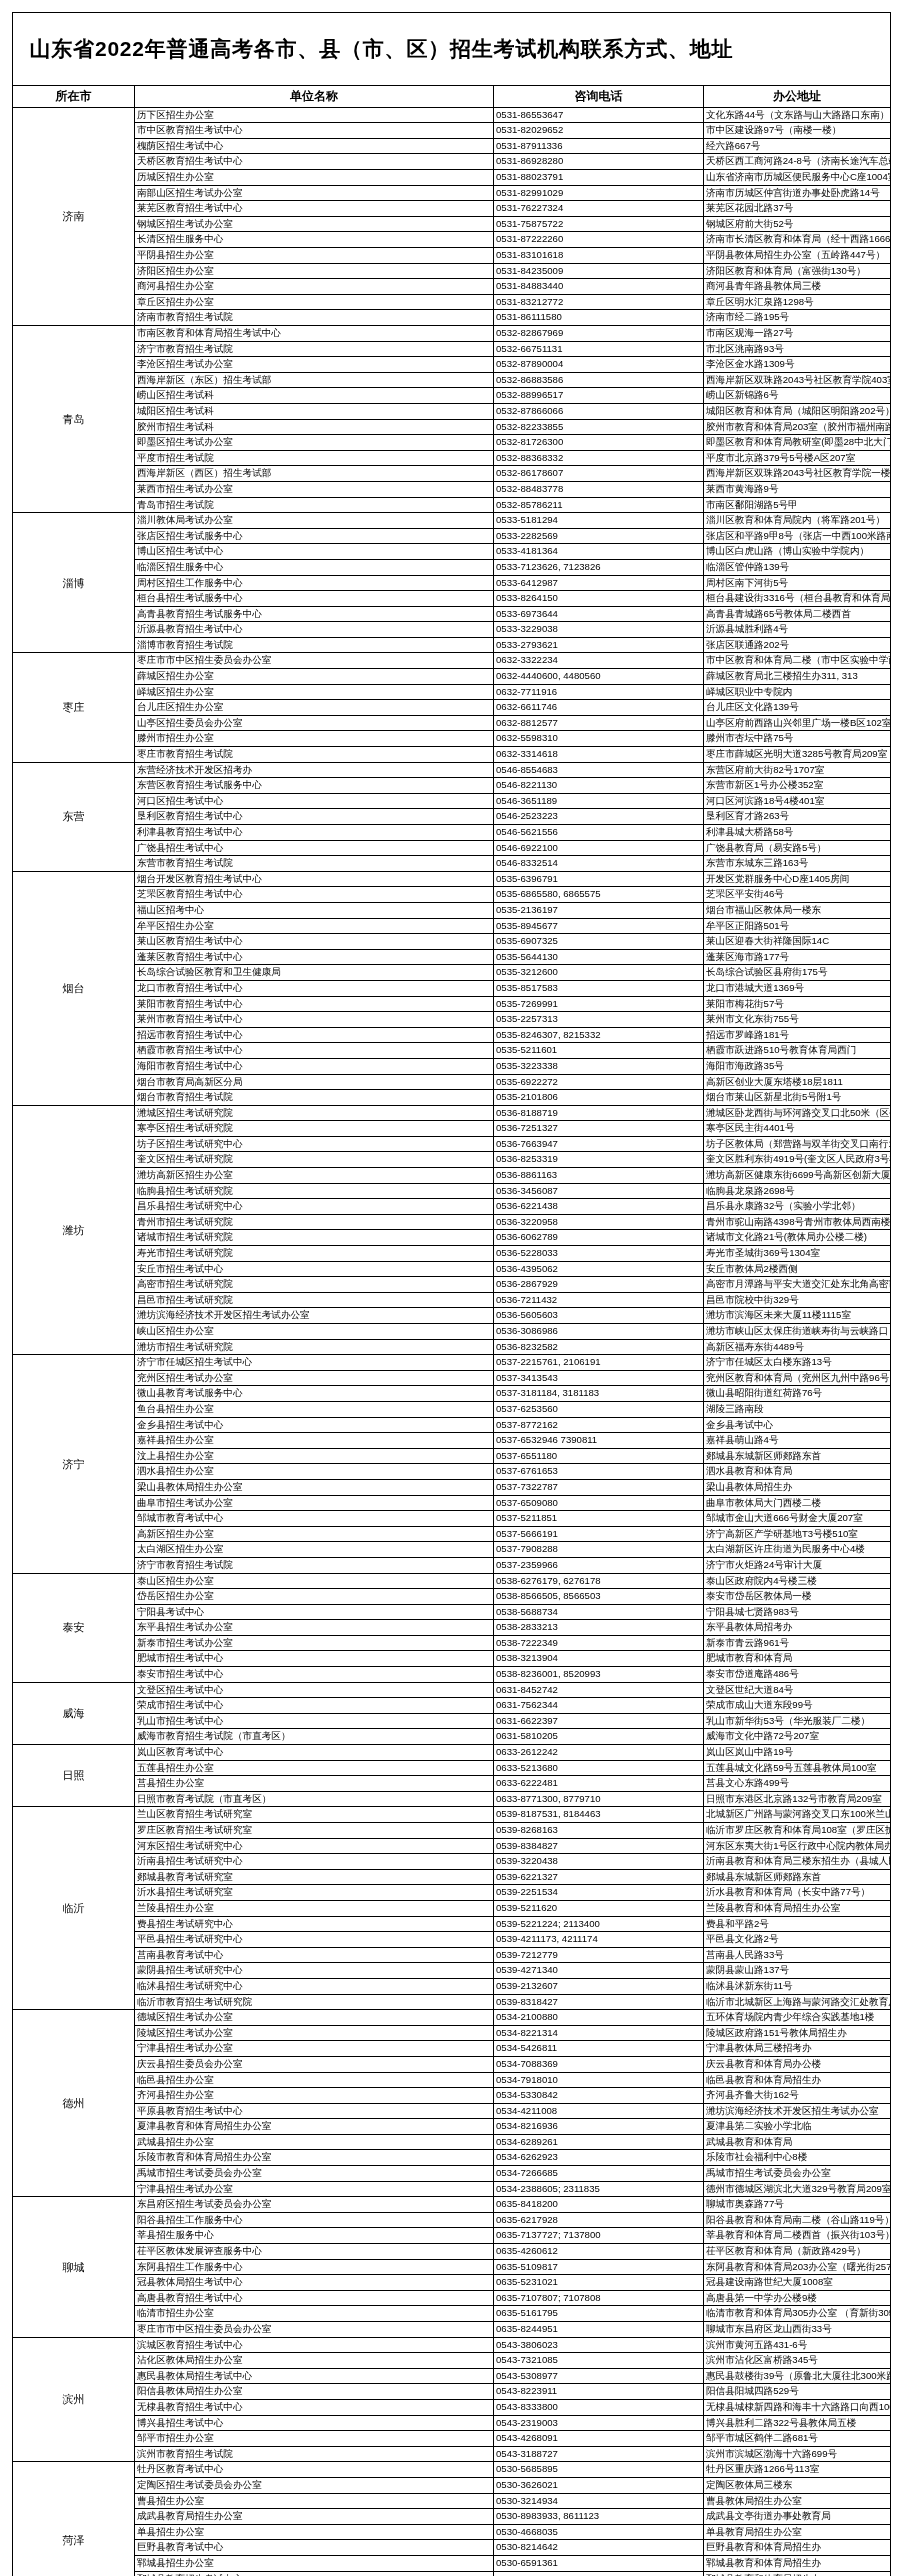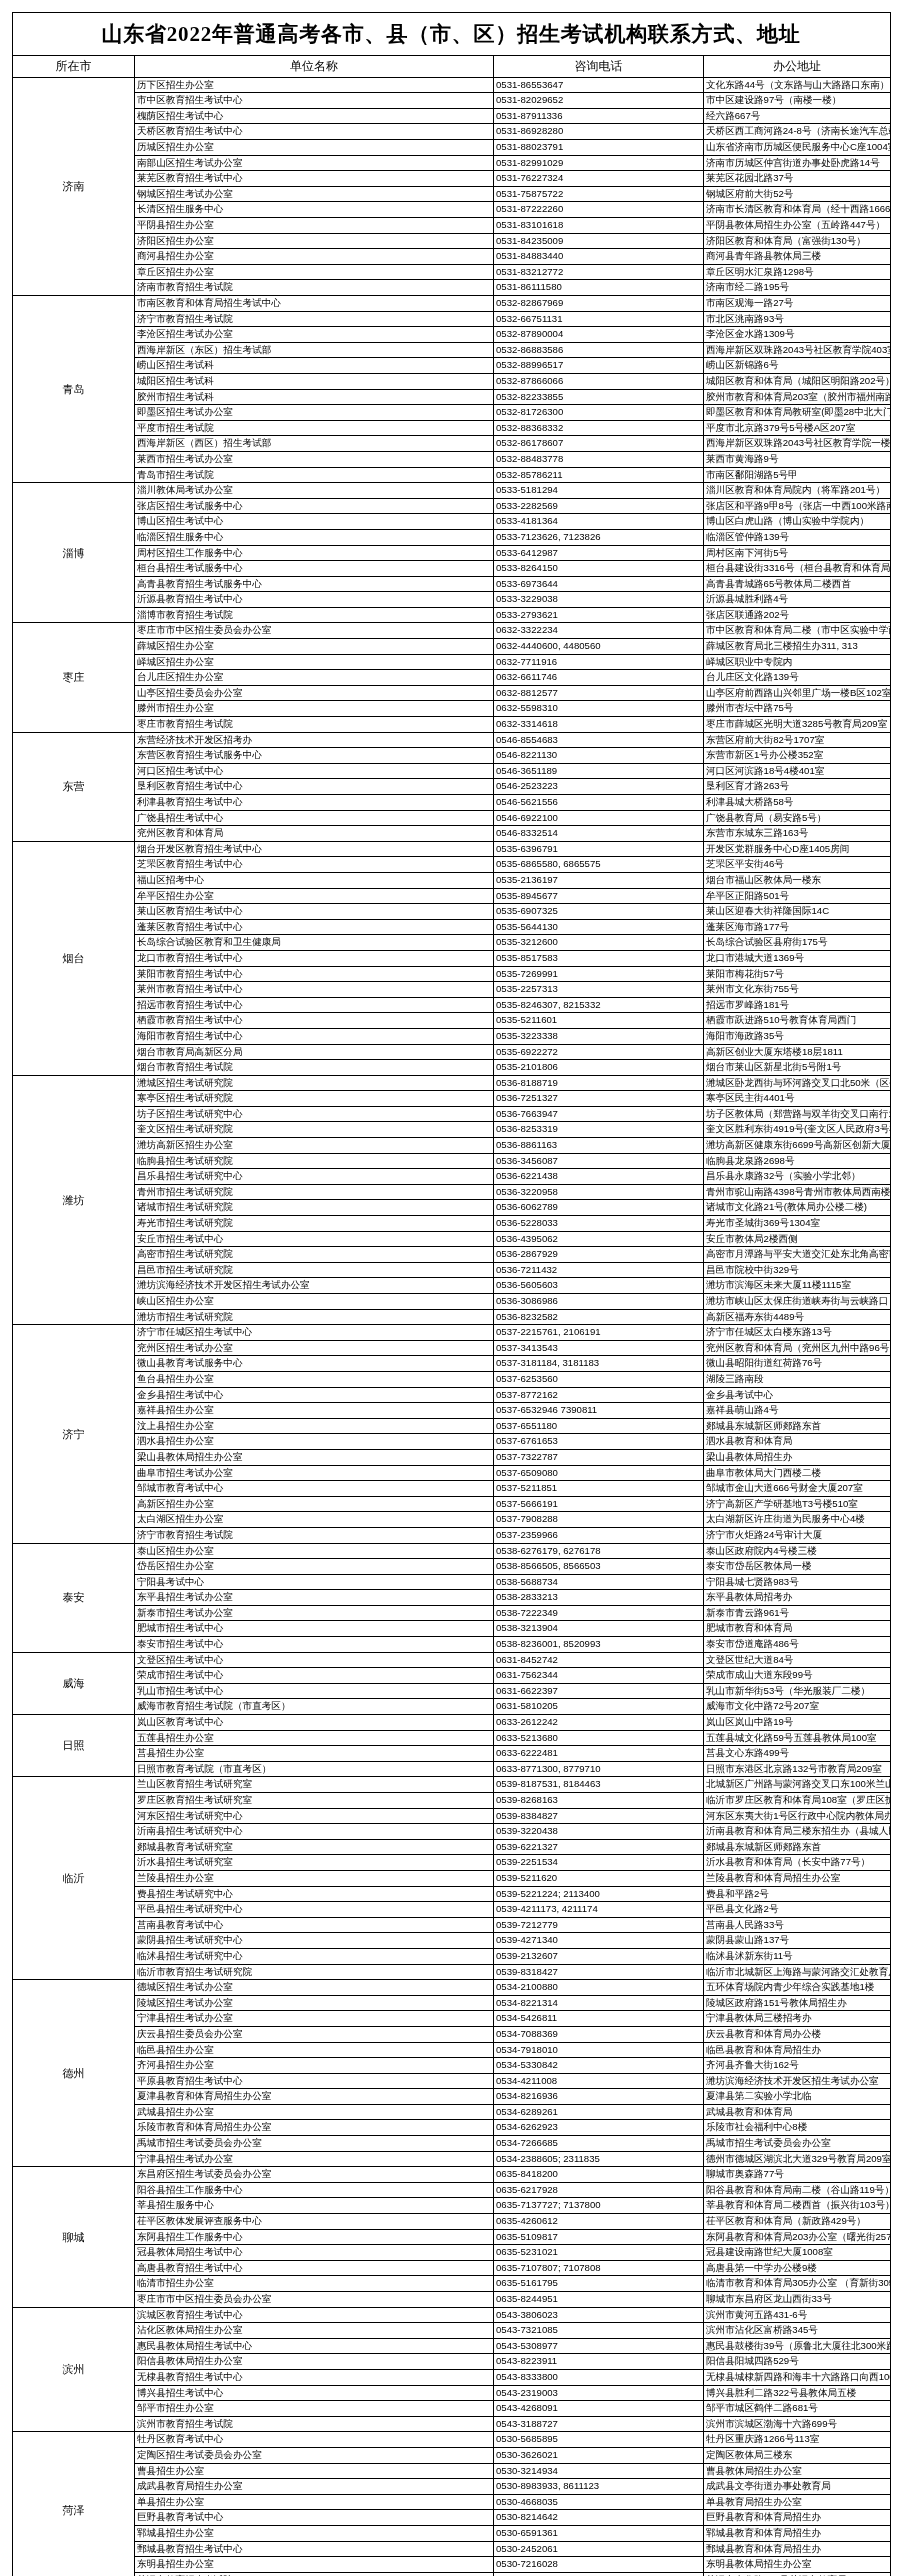--- a/index.html
+++ b/index.html
@@ -10,27 +10,26 @@
     border:0.8px solid #000;
     height:14.6px;line-height:14.6px;
     font-size:9.6px;
     padding:0 1.7px 0 2.5px;
     white-space:nowrap;overflow:hidden;
     text-align:left;vertical-align:middle;
     font-weight:normal;
   }
   .tbl th.title-cell{
     height:38px;line-height:38px;
-    font-size:21px;font-weight:bold;text-align:center;letter-spacing:0.8px;
-    padding:2px;
-    font-family:Liberation Serif, serif;
+    font-size:21px;font-weight:bold;letter-spacing:0.8px;
+    padding:17px;
   }
   .tbl thead tr.cols th{
     height:21px;line-height:21px;
-    font-size:12px;font-weight:normal;text-align:center;
+    font-size:12px;font-weight:bold;text-align:center;
   }
   .tbl td.city{text-align:center;font-size:11px;vertical-align:middle;font-family:Liberation Serif, serif;}
   .tbl tr.group-first td{border-top:1.7px solid #3a3a3a;}
   .tbl td.phone{letter-spacing:0;}
 </style>
 </head>
 <body>
 
 <div class="doc">
   <table class="tbl">
@@ -291,21 +290,21 @@
           <td class="name">利津县教育招生考试中心</td>
           <td class="phone">0546-5621556</td>
           <td class="addr">利津县城大桥路58号</td>
         </tr>
         <tr>
           <td class="name">广饶县招生考试中心</td>
           <td class="phone">0546-6922100</td>
           <td class="addr">广饶县教育局（易安路5号）</td>
         </tr>
         <tr>
-          <td class="name">兖州区教育和体育局</td>
+          <td class="name">东营市教育招生考试院</td>
           <td class="phone">0546-8332514</td>
           <td class="addr">东营市东城东三路163号</td>
         </tr>
         <tr class="group-first">
           <td class="city" rowspan="15">烟台</td>
           <td class="name">烟台开发区教育招生考试中心</td>
           <td class="phone">0535-6396791</td>
           <td class="addr">开发区党群服务中心D座1405房间</td>
         </tr>
         <tr>

